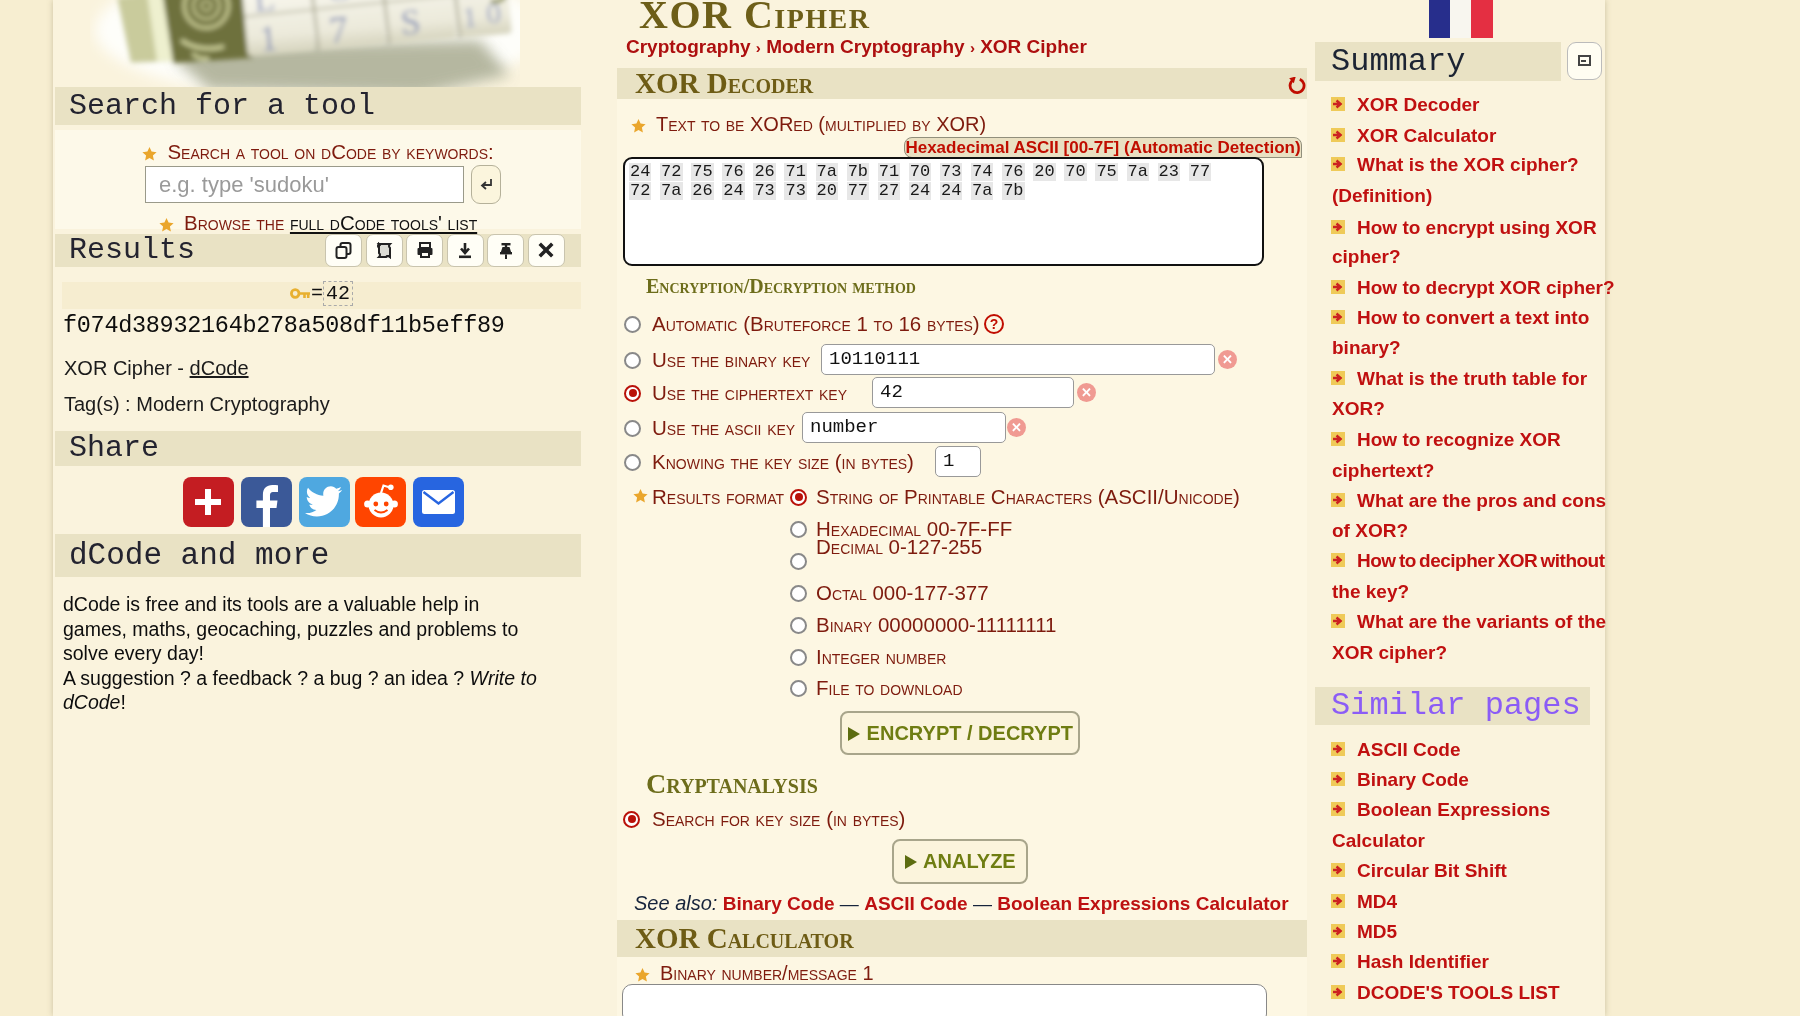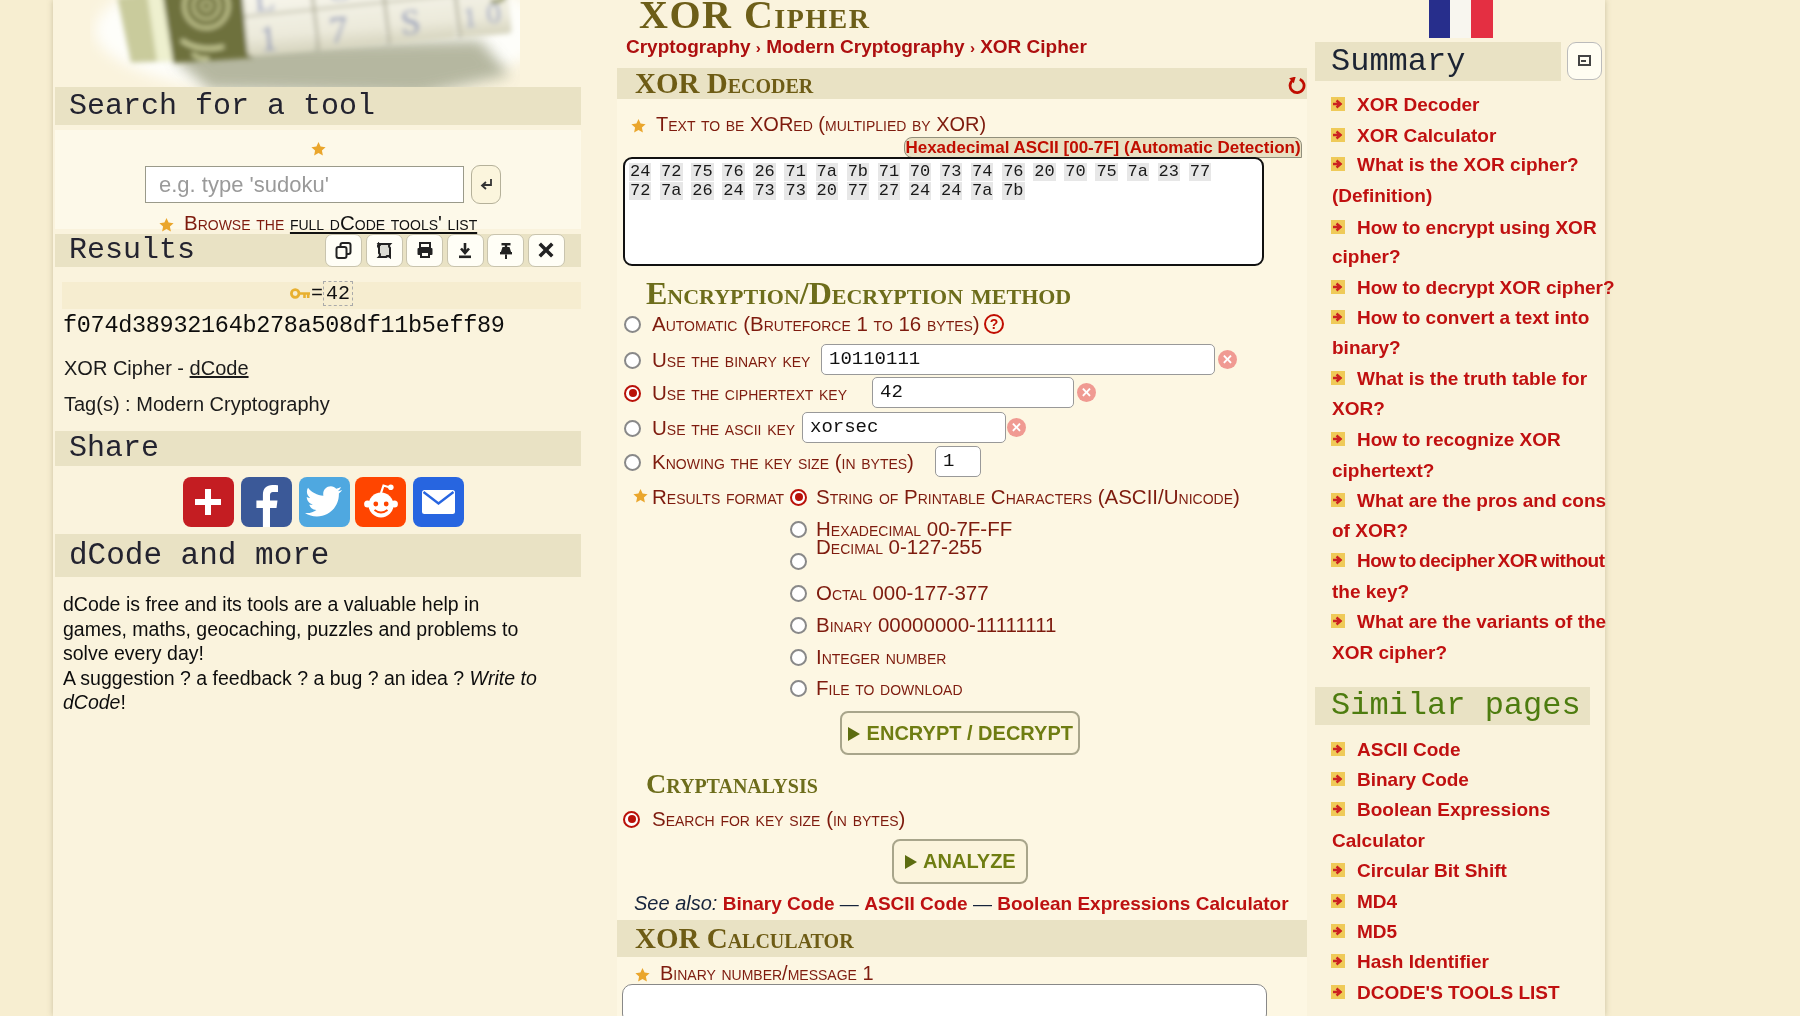--- a/index.html
+++ b/index.html
@@ -69,21 +69,21 @@
 </g>
 </svg>
 
 <div class="abs bar" style="left:55px;top:87px;width:526px;height:38px"></div>
 <div class="abs hdrL" style="left:69px;top:87px;line-height:38px">Search for a tool</div>
 <div class="abs" style="left:55px;top:130px;width:526px;height:99px;background:#fdf9e9"></div>
 <div class="abs" style="left:55px;top:140px;width:526px;height:22px;text-align:center">
 <svg width="15" height="14" viewBox="0 0 15 14" style="vertical-align:-2px">
       <path d="M7.5 0 L9.6 4.6 14.6 5.2 10.9 8.6 11.9 13.5 7.5 11 3.1 13.5 4.1 8.6 0.4 5.2 5.4 4.6 Z" fill="#eaa62c"></path>
     </svg>
-</div>
+<span class="lbl">&nbsp;Search a tool on dCode by keywords:</span></div>
 <input class="abs" style="left: 145px; top: 166px; width: 319px; height: 37px; box-sizing: border-box; border: 1px solid rgb(154, 154, 138); background: rgb(255, 255, 255); font-size: 22px; color: rgb(154, 154, 154); padding-left: 13px; font-family: &quot;Liberation Sans&quot;, sans-serif;" value="e.g. type 'sudoku'">
 <div class="abs" style="left:471px;top:165px;width:30px;height:39px;box-sizing:border-box;background:#fbf5dd;border:1px solid #b5b19a;border-radius:9px">
 <svg width="16" height="16" viewBox="0 0 16 16" style="margin:11px 0 0 6px">
       <path d="M13 2 v6 h-8 M8 5 l-4 3.5 4 3.5" fill="none" stroke="#333" stroke-width="1.8"></path>
     </svg></div>
 <div class="abs" style="left:55px;top:211px;width:526px;height:22px;text-align:center">
 <svg width="15" height="14" viewBox="0 0 15 14" style="vertical-align:-2px">
       <path d="M7.5 0 L9.6 4.6 14.6 5.2 10.9 8.6 11.9 13.5 7.5 11 3.1 13.5 4.1 8.6 0.4 5.2 5.4 4.6 Z" fill="#eaa62c"></path>
     </svg>
 <span class="lbl">&nbsp;Browse the <span style="color:#111;text-decoration:underline">full dCode tools' list</span></span></div>
@@ -167,36 +167,36 @@
   </svg>
 <div class="abs" style="left:617px;top:99px;width:690px;height:821px;background:#fdf7e3"></div>
 <div class="abs" style="left:631px;top:113px">
 <svg width="15" height="14" viewBox="0 0 15 14" style="vertical-align:-2px">
       <path d="M7.5 0 L9.6 4.6 14.6 5.2 10.9 8.6 11.9 13.5 7.5 11 3.1 13.5 4.1 8.6 0.4 5.2 5.4 4.6 Z" fill="#eaa62c"></path>
     </svg>
 <span class="lbl" style="font-size:20px">&nbsp;Text to be XORed (multiplied by XOR)</span></div>
 <div class="abs" style="left:904px;top:137px;width:398px;height:21px;box-sizing:border-box;background:#e9e0c2;border:1px solid #918f7c;border-radius:8px 8px 0 8px;font-size:17px;font-weight:bold;color:#c00d00;text-align:center;line-height:19px">Hexadecimal ASCII [00-7F] (Automatic Detection)</div>
 <div class="abs" style="left:623px;top:157px;width:641px;height:109px;box-sizing:border-box;background:#fff;border:2.5px solid #111;border-radius:9px"></div>
 <div class="abs mono" style="left:629px;top:162px;font-size:17px;color:#1a1a1a;line-height:19px;white-space:nowrap"><span class="tok">24</span><span class="tok">72</span><span class="tok">75</span><span class="tok">76</span><span class="tok">26</span><span class="tok">71</span><span class="tok">7a</span><span class="tok">7b</span><span class="tok">71</span><span class="tok">70</span><span class="tok">73</span><span class="tok">74</span><span class="tok">76</span><span class="tok">20</span><span class="tok">70</span><span class="tok">75</span><span class="tok">7a</span><span class="tok">23</span><span class="tok">77</span><br><span class="tok">72</span><span class="tok">7a</span><span class="tok">26</span><span class="tok">24</span><span class="tok">73</span><span class="tok">73</span><span class="tok">20</span><span class="tok">77</span><span class="tok">27</span><span class="tok">24</span><span class="tok">24</span><span class="tok">7a</span><span class="tok">7b</span></div>
-<div class="abs serif sc" style="left:646px;top:275px;font-size:32px;font-weight:bold;color:#6d6d1b">Encryption/Decryption method</div>
+<div class="abs serif sc" style="left:646px;top:275px;font-size:20px;font-weight:bold;color:#6d6d1b">Encryption/Decryption method</div>
 
 <span class="radio" style="left:624px;top:315.5px"></span>
 <div class="abs lbl" style="left:652px;top:312px">Automatic (Bruteforce 1 to 16 bytes)</div>
 <div class="abs" style="left:984px;top:314px;width:20px;height:20px;box-sizing:border-box;border:2px solid #c00d00;border-radius:50%;color:#c00d00;font-size:14px;font-weight:bold;text-align:center;line-height:16px">?</div>
 <span class="radio" style="left:624px;top:351.5px"></span>
 <div class="abs lbl" style="left:652px;top:348px">Use the binary key</div>
 <div class="inp" style="left:821px;top:344px;width:394px">10110111</div>
 <div class="xc" style="left:1218px;top:350px">✕</div>
 <span class="radio sel" style="left:624px;top:384.5px"></span>
 <div class="abs lbl" style="left:652px;top:381px">Use the ciphertext key</div>
 <div class="inp" style="left:872px;top:377px;width:202px">42</div>
 <div class="xc" style="left:1077px;top:383px">✕</div>
 <span class="radio" style="left:624px;top:419.5px"></span>
 <div class="abs lbl" style="left:652px;top:416px">Use the ascii key</div>
-<div class="inp" style="left:802px;top:412px;width:204px">xorsec</div>
+<div class="inp" style="left:802px;top:412px;width:204px">number</div>
 <div class="xc" style="left:1007px;top:418px">✕</div>
 <span class="radio" style="left:624px;top:453.5px"></span>
 <div class="abs lbl" style="left:652px;top:450px">Knowing the key size (in bytes)</div>
 <div class="inp" style="left:935px;top:446px;width:46px">1</div>
 
 <div class="abs" style="left:633px;top:487px"><svg width="15" height="14" viewBox="0 0 15 14" style="vertical-align:-2px">
       <path d="M7.5 0 L9.6 4.6 14.6 5.2 10.9 8.6 11.9 13.5 7.5 11 3.1 13.5 4.1 8.6 0.4 5.2 5.4 4.6 Z" fill="#eaa62c"></path>
     </svg></div>
 <div class="abs lbl" style="left:652px;top:485px">Results format</div>
 <span class="radio sel" style="left:790px;top:488.5px"></span>
@@ -343,13 +343,13 @@
       <rect x="0" y="0" width="14" height="14" fill="#efca58"></rect>
       <path d="M2 7 h6 M5.5 3.5 L9.5 7 5.5 10.5" stroke="#c22" stroke-width="2.4" fill="none"></path>
       <path d="M6 3 L11 7 6 11 Z" fill="#c22"></path>
     </svg>Hash Identifier</div>
 <div class="sideA" style="left:1357px;top:982px"><svg width="14" height="14" viewBox="0 0 14 14" style="position:absolute;left:-26px;top:3px">
       <rect x="0" y="0" width="14" height="14" fill="#efca58"></rect>
       <path d="M2 7 h6 M5.5 3.5 L9.5 7 5.5 10.5" stroke="#c22" stroke-width="2.4" fill="none"></path>
       <path d="M6 3 L11 7 6 11 Z" fill="#c22"></path>
     </svg>DCODE'S TOOLS LIST</div>
 <div class="abs bar" style="left:1315px;top:687px;width:275px;height:38px"></div>
-<div class="abs hdrL" style="left:1331px;top:687px;line-height:38px;font-size:32px;color:#4d7c0f">Similar pages</div>
+<div class="abs hdrL" style="left:1331px;top:687px;line-height:38px;font-size:32px;color:#8b5cf6">Similar pages</div>
 
 </body></html>

